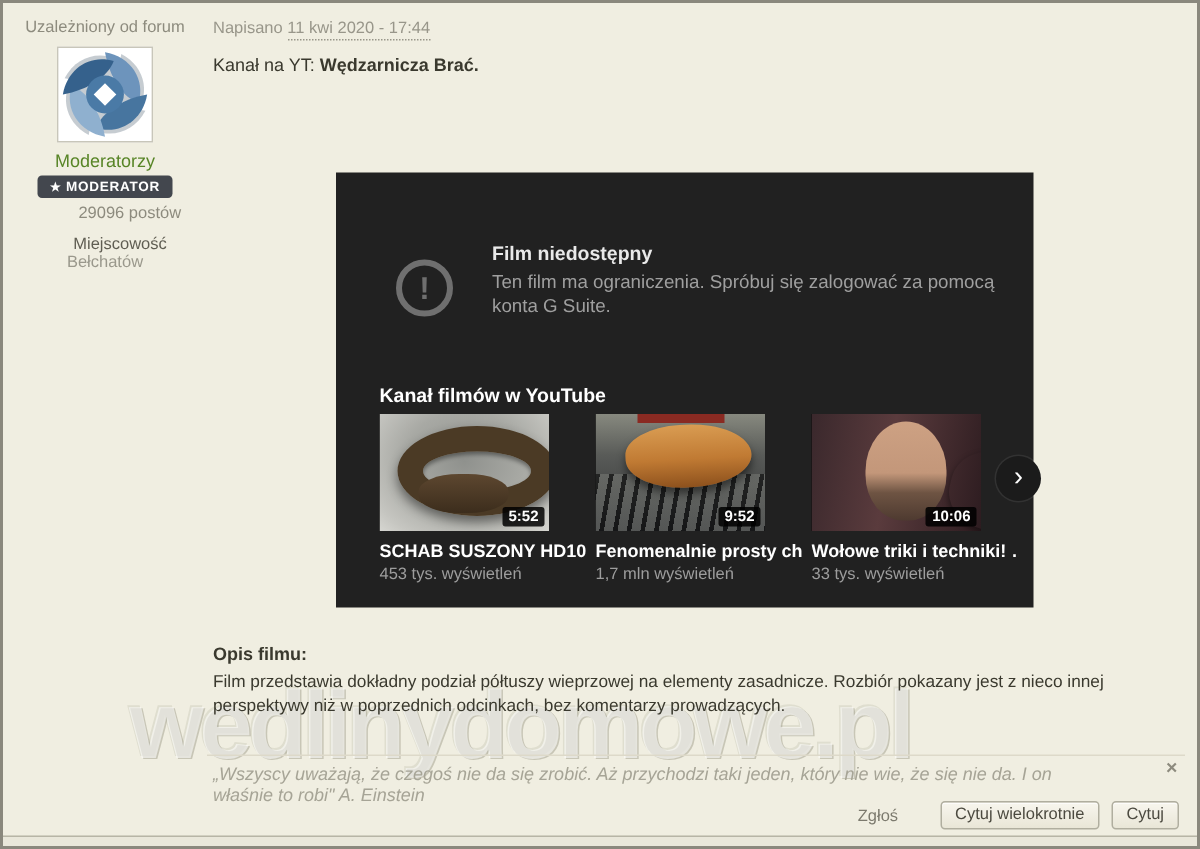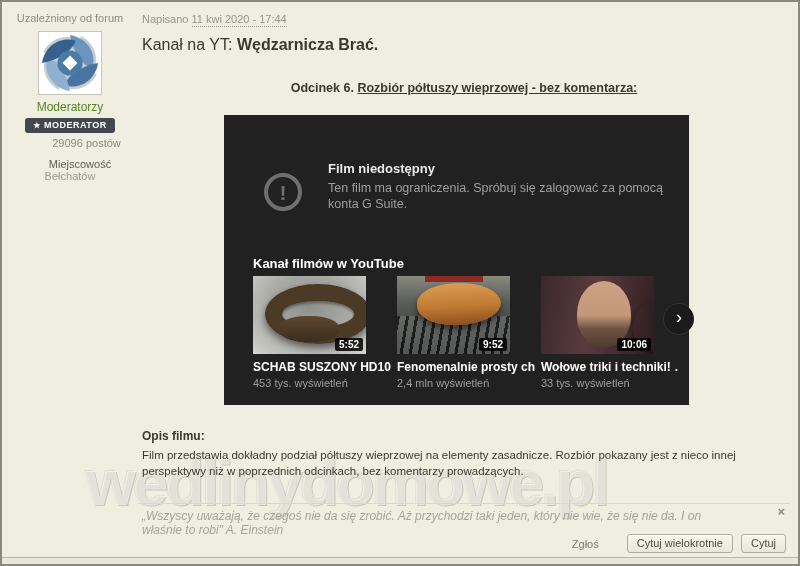--- a/index.html
+++ b/index.html
@@ -31,21 +31,21 @@
     font-size:9px; font-weight:bold; letter-spacing:0.5px;
   }
   .badge .star { font-size:8px; margin-right:3px; }
   .posts { margin-top:4px; font-size:11px; color:#8d8b7e;padding-left:33px; }
   .location { margin-top:9px; font-size:11px; }
   .loc-label { color:#5f5d52;padding-left:20px; }
   .loc-value { color:#9a988c; }
   
   .meta { position:absolute; left:140px; top:11px; font-size:11px; color:#98968a; }
   .meta .date { border-bottom:1px dotted #98968a; padding-bottom:1px; }
-  .channel { position:absolute; left:140px; top:34px; font-size:16px; color:#3a392e; }
+  .channel { position:absolute; left:140px; top:34px; font-size:12px; color:#3a392e; }
   .channel b { font-weight:bold; }
   .heading {
     position:absolute; left:136px; right:8px; top:79px;
     text-align:center; font-size:12.5px; font-weight:bold; color:#3a392e;
   }
   .heading a { color:#3a392e; text-decoration:underline; }
   
   .player {
     position:absolute; left:222px; top:113px; width:465px; height:290px;
     background:#212121;
@@ -156,23 +156,20 @@
 
   <div class="meta">
     <span>Napisano</span>
     <span class="date">11 kwi 2020 - 17:44</span>
   </div>
 
   <div class="channel">
     <span>Kanał na YT: </span><b>Wędzarnicza Brać.</b>
   </div>
 
-  <div class="heading">
-    <span>Odcinek 6. </span><a href="#">Rozbiór półtuszy wieprzowej - bez komentarza:</a>
-  </div>
 
   <div class="player">
     <div class="error-row">
       <div class="error-icon">!</div>
       <div class="error-text">
         <div class="error-title">Film niedostępny</div>
         <div class="error-msg">Ten film ma ograniczenia. Spróbuj się zalogować za pomocą konta G Suite.</div>
       </div>
     </div>
 
@@ -192,21 +189,21 @@
 
       <div class="video">
         <div class="thumb">
           <div class="art t2-bg"></div>
           <div class="art t2-grill"></div>
           <div class="art t2-meat"></div>
           <div class="art t2-banner"></div>
           <span class="duration">9:52</span>
         </div>
         <div class="v-title">Fenomenalnie prosty ch…</div>
-        <div class="v-views">2,4 mln wyświetleń</div>
+        <div class="v-views">1,7 mln wyświetleń</div>
       </div>
 
       <div class="video">
         <div class="thumb">
           <div class="art t3-bg"></div>
           <div class="art t3-face"></div>
           <div class="art t3-meat"></div>
           <span class="duration">10:06</span>
         </div>
         <div class="v-title">Wołowe triki i techniki! …</div>

